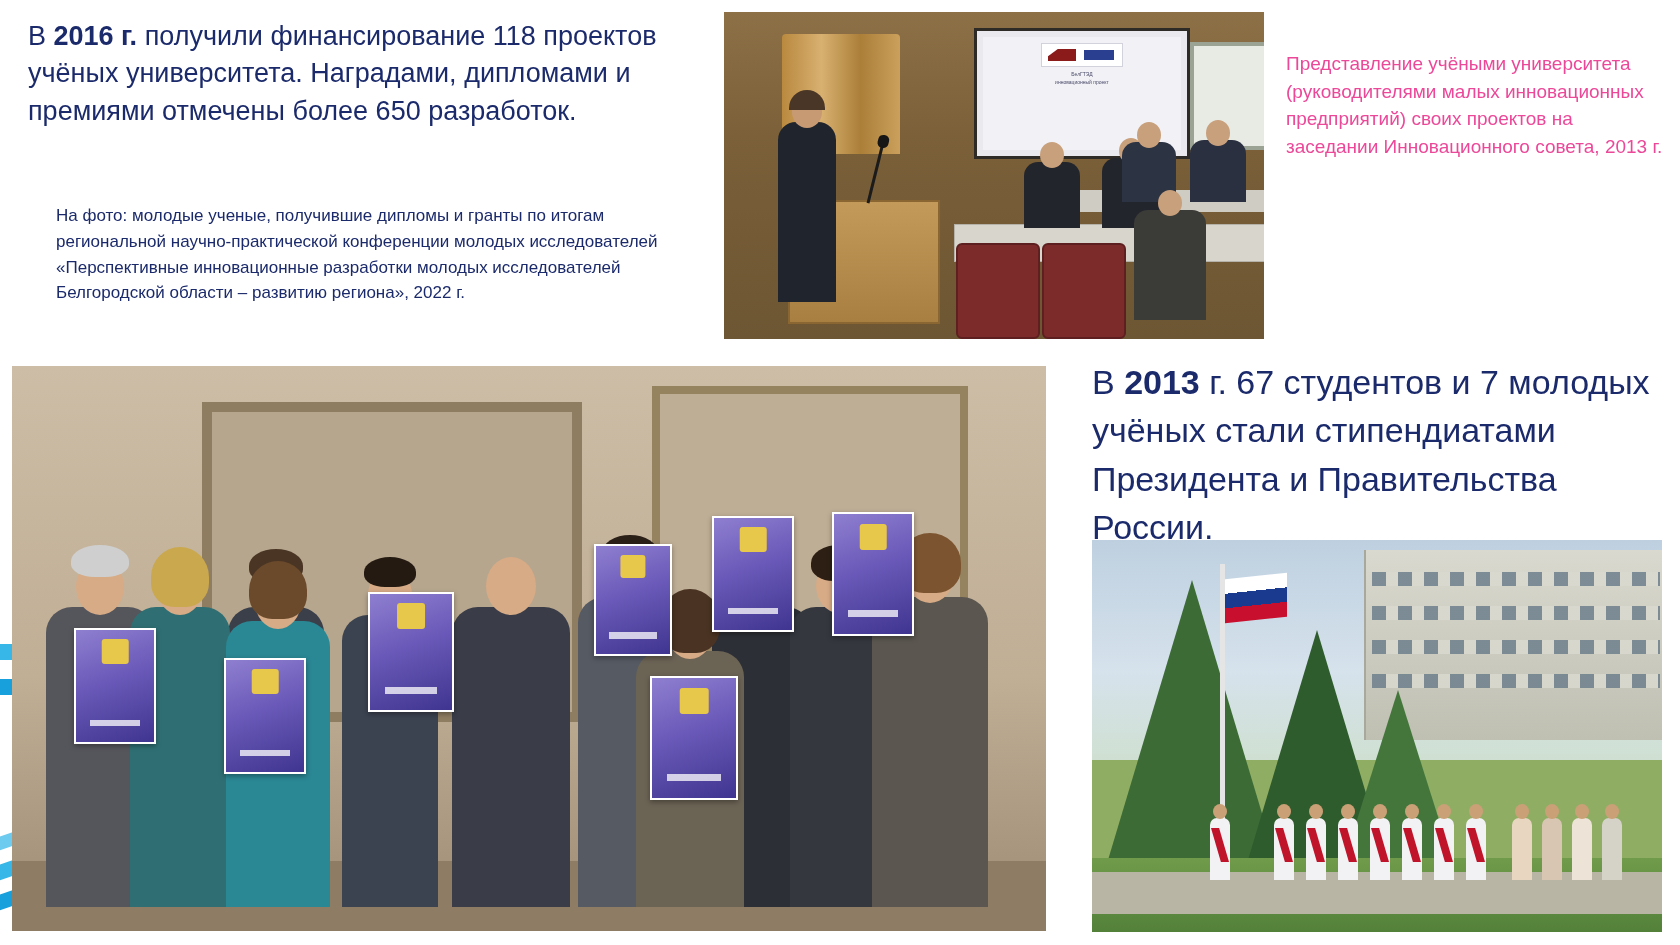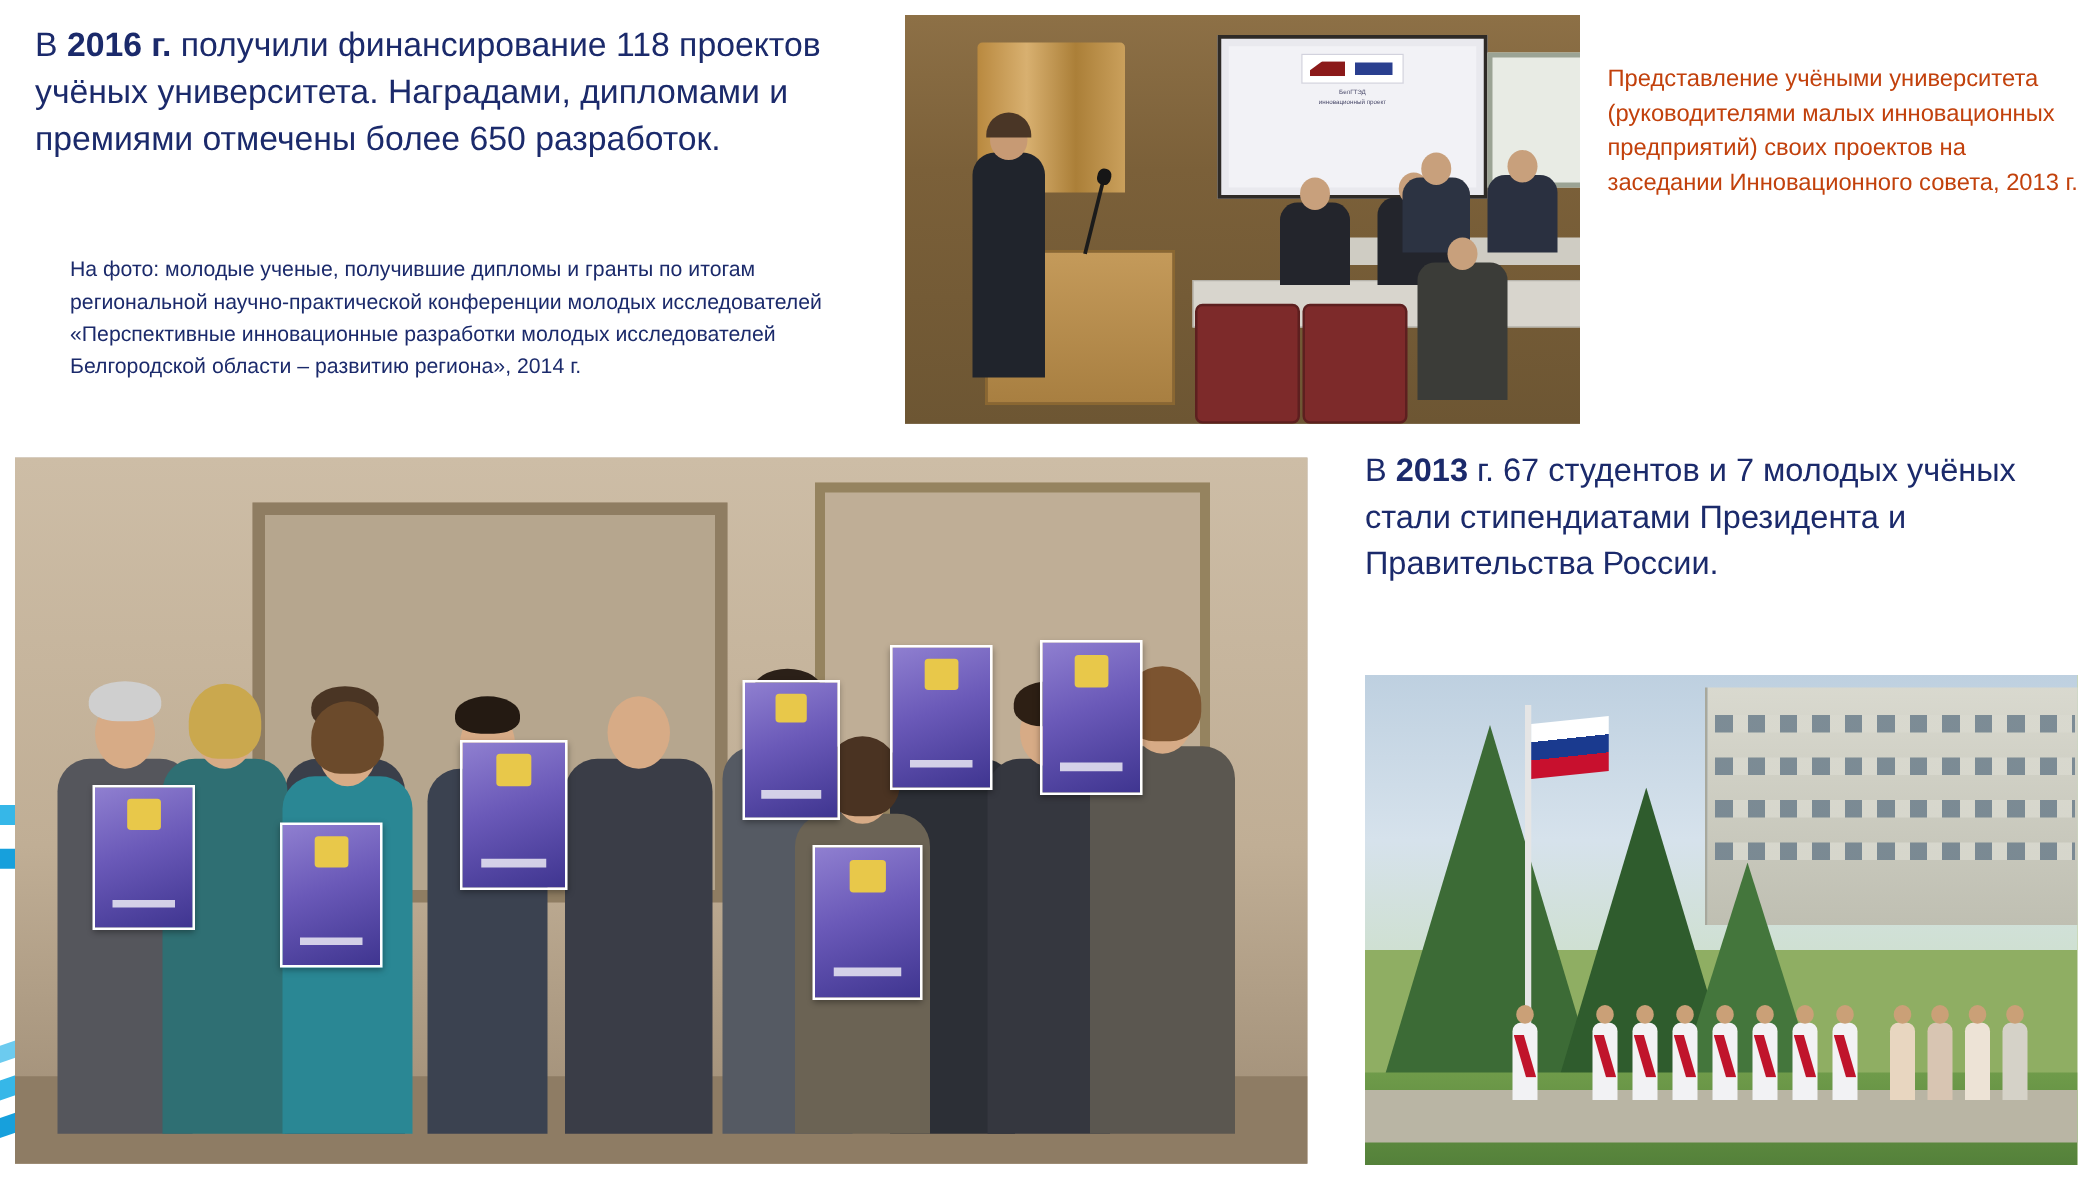--- a/index.html
+++ b/index.html
@@ -179,30 +179,30 @@
   }
 
   
   .right-note {
     position: absolute;
     left: 1286px;
     top: 50px;
     width: 378px;
     font-size: 19px;
     line-height: 1.46;
-    color: #c2410c;
+    color: #ec4899;
   }
 
   
   .right-headline {
     position: absolute;
     left: 1092px;
     top: 358px;
     width: 576px;
-    font-size: 26px;
+    font-size: 34px;
     line-height: 1.42;
     color: #1b2a6b;
   }
   .right-headline b { font-weight: bold; }
 
   
   .photo-group {
     position: absolute;
     left: 12px;
     top: 366px;
@@ -323,21 +323,21 @@
   <span class="band2"></span>
   <span class="band1"></span>
   <span class="stub1"></span>
   <span class="stub2"></span>
 </div>
 
 <div class="headline">
   <span>В </span><b>2016 г.</b><span> получили финансирование 118 проектов учёных университета. Наградами, дипломами и премиями отмечены  более 650 разработок.</span>
 </div>
 
-<div class="caption">На фото: молодые ученые, получившие дипломы и гранты  по итогам региональной научно-практической конференции молодых исследователей «Перспективные инновационные разработки молодых исследователей Белгородской области – развитию региона», 2014 г.</div>
+<div class="caption">На фото: молодые ученые, получившие дипломы и гранты  по итогам региональной научно-практической конференции молодых исследователей «Перспективные инновационные разработки молодых исследователей Белгородской области – развитию региона», 2022 г.</div>
 
 <div class="photo-conference">
   <div class="pc-wall"></div>
   <div class="pc-curtain"></div>
   <div class="pc-screen">
     <div class="pc-screen-inner">
       <div class="pc-logo"></div>
       <div>БелГТЭД</div>
       <div>инновационный проект</div>
     </div>

